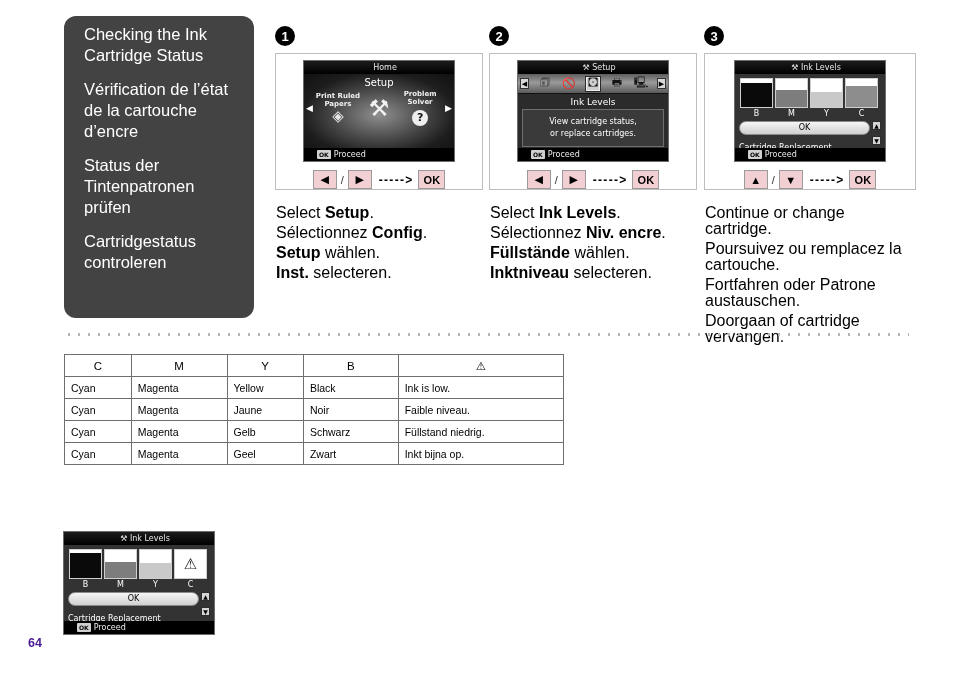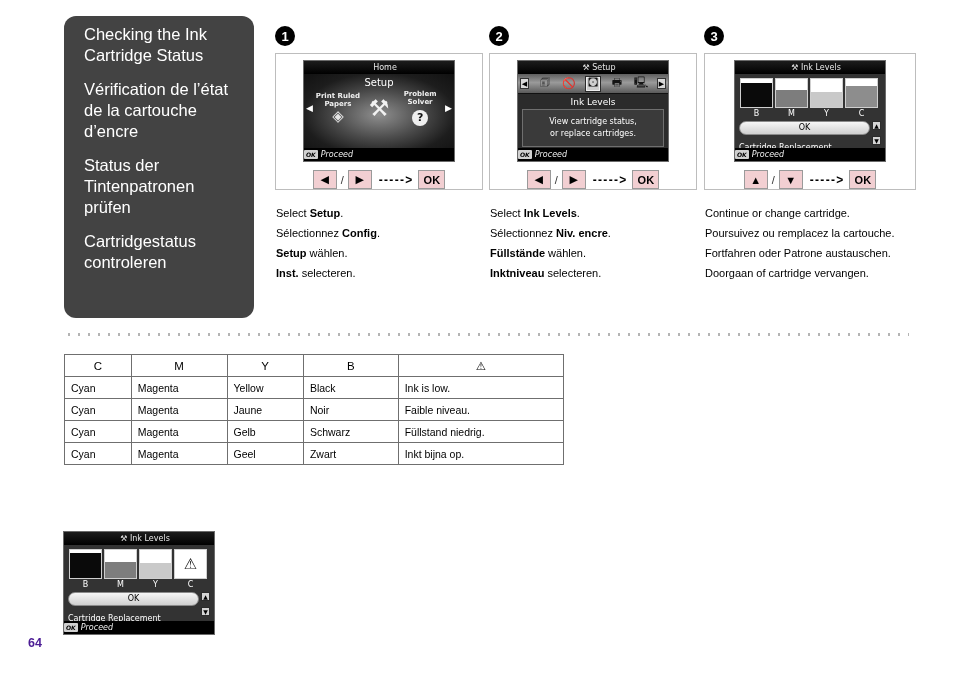--- a/index.html
+++ b/index.html
@@ -84,23 +84,22 @@
     flex-direction: column;
   }
   .lcd-title span.t { white-space: nowrap; }
   .net-icon { width: 10px; height: 9px; position: relative; }
 
   .lcd-footer {
     position: absolute; left: 0; bottom: 0;
     width: 100%; height: 13px;
     background: #000000;
     display: flex; align-items: center;
-    padding-left: 0;
+    padding-left: 13px;
     gap: 3px;
-    font-style: italic;
   }
   .ok-chip {
     background: #d0d0d0; color: #000;
     font-size: 6px; line-height: 7px;
     padding: 1px 2px; font-weight: bold;
     border-radius: 1px;
   }
   .lcd-footer .ftxt { color: #eeeeee; font-size: 8px; }
 
   
@@ -230,21 +229,21 @@
   }
   .key.ok { width: 27px; font-size: 11px; font-weight: bold; }
   .slash { font-size: 11px; color: #333; }
   .dashline {
     display: flex; align-items: center;
     margin: 0 3px;
     font-size: 12px; font-weight: bold; letter-spacing: -1px;
   }
 
   
-  .instr { position: absolute; font-size: 11px; line-height: 16px; }
+  .instr { position: absolute; font-size: 16px; line-height: 16px; }
   .instr.c1 { left: 276px; top: 205px; width: 200px; }
   .instr.c2 { left: 490px; top: 205px; width: 200px; }
   .instr.c3 { left: 705px; top: 205px; width: 205px; }
   .instr p { margin: 0 0 4px 0; }
   .instr b { font-weight: bold; }
 
   
   .divider {
     position: absolute;
     left: 64px; top: 333px;

